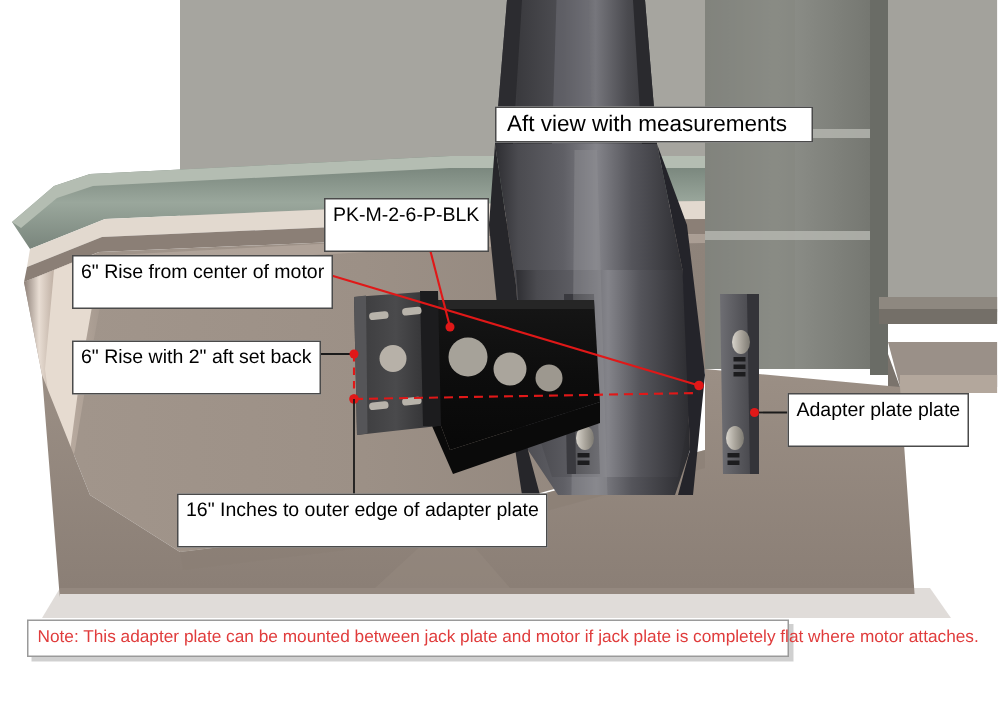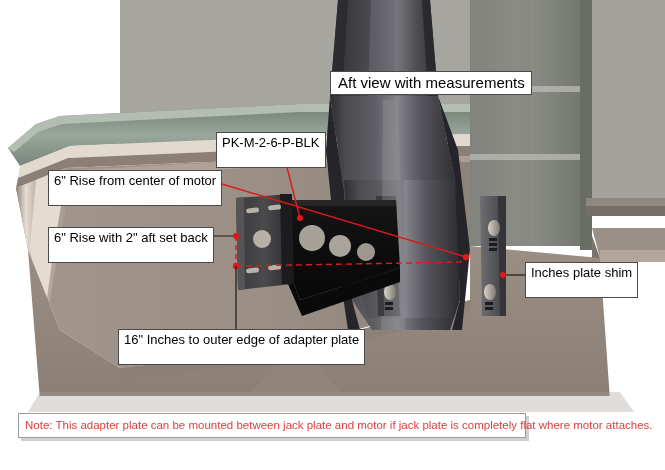--- a/index.html
+++ b/index.html
@@ -29,21 +29,21 @@
     border: 1px solid #4a4a4a;
     color: #000000;
     font-size: 13px;
     line-height: 15px;
     padding: 2px 5px 17px 5px;
     white-space: nowrap;
     box-sizing: border-box;
     z-index: 40;
   }
 
-  #label-aft       { left: 330px; top: 71px;  font-size: 15px; padding: 3px 6px 4px 7px; }
+  #label-aft       { left: 330px; top: 71px;  font-size: 15px; padding: 3px 16px 4px 7px; }
   #label-part      { left: 216px; top: 132px; }
   #label-rise6     { left: 48px;  top: 170px; }
   #label-riseback  { left: 48px;  top: 227px; }
   #label-sixteen   { left: 118px; top: 329px; }
   #label-shim      { left: 525px; top: 262px; }
 
   
   #note {
     position: absolute;
     left: 18px;
@@ -281,17 +281,17 @@
   <div class="callout" id="label-aft">Aft view with measurements</div>
 
   <div class="callout" id="label-part">PK-M-2-6-P-BLK</div>
 
   <div class="callout" id="label-rise6">6" Rise from center of motor</div>
 
   <div class="callout" id="label-riseback">6" Rise with 2" aft set back</div>
 
   <div class="callout" id="label-sixteen">16" Inches to outer edge of adapter plate</div>
 
-  <div class="callout" id="label-shim">Inches plate shim</div>
+  <div class="callout" id="label-shim">Adapter plate plate</div>
 
   <div id="note">Note: This adapter plate can be mounted between jack plate and motor if jack plate is completely flat where motor attaches.</div>
 
 </div>
 
 </body></html>

